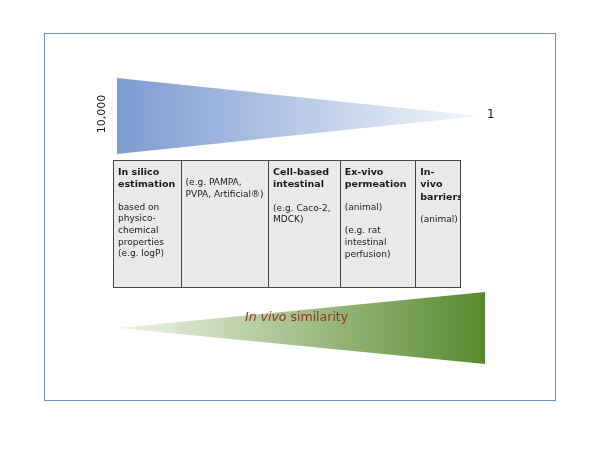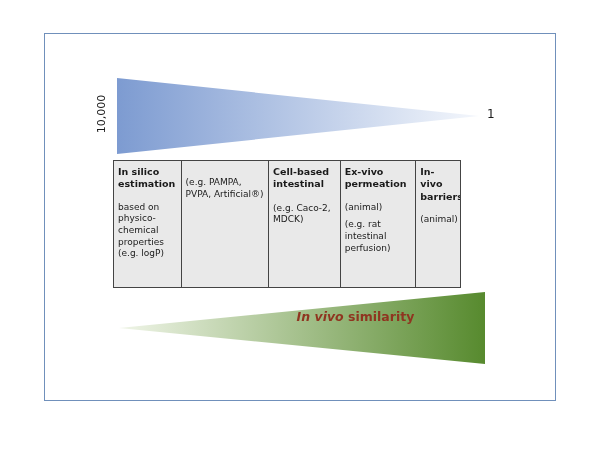--- a/index.html
+++ b/index.html
@@ -59,32 +59,32 @@
   }
   .method-col:last-child { border-right:none; }
   .method-col:nth-child(1){ width:68px; }
   .method-col:nth-child(2){ width:88px; }
   .method-col:nth-child(3){ width:72px; }
   .method-col:nth-child(4){ width:76px; }
   .method-col:nth-child(5){ width:44px; }
   .method-title { font-weight:bold; font-size:9.5px; margin-bottom:1px; }
   .detail-top { margin-top:11px; }
   .method-col:nth-child(3) .detail-bottom { margin-top:12px; }
-  .method-col:nth-child(4) .detail-bottom { margin-top:6px; }
+  .method-col:nth-child(4) .detail-bottom { margin-top:12px; }
   
   .bottom-funnel-svg {
     position:absolute; left:74px; top:258px;
     width:366px; height:72px;
   }
   .bottom-labels {
     position:absolute; left:200px; top:273px;
     width:221px;
-    text-align:center;
+    text-align:left;
     color:#8f3520;
-    font-weight:bold;
+    font-weight:normal;
     font-size:12.5px;
     line-height:1.55;
   }
   .bottom-labels .ital { font-style:italic; }
 </style>
 </head>
 <body>
 
 <div class="frame">
 

